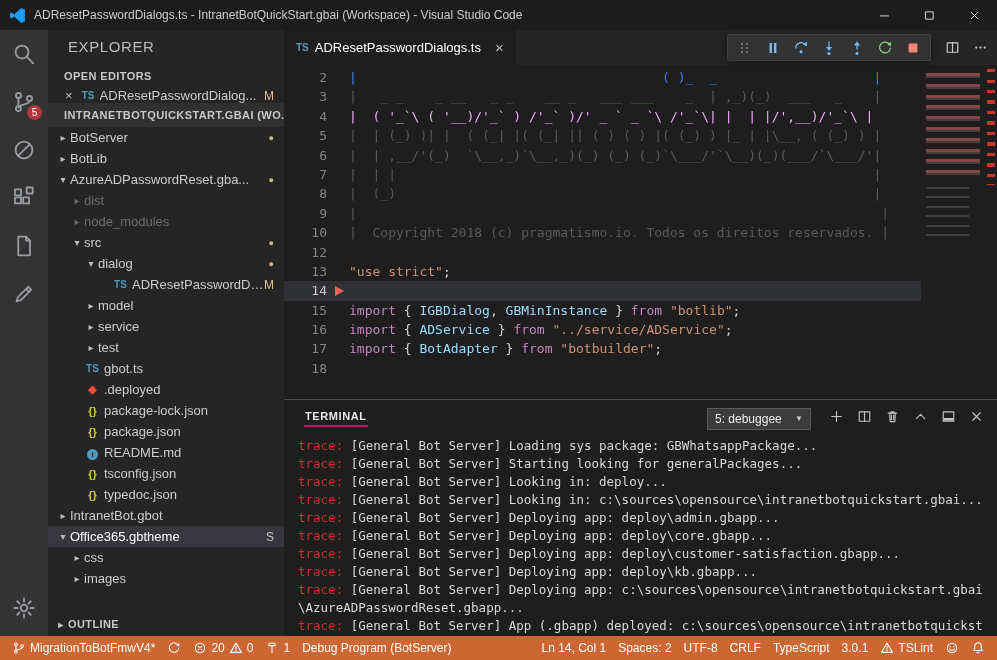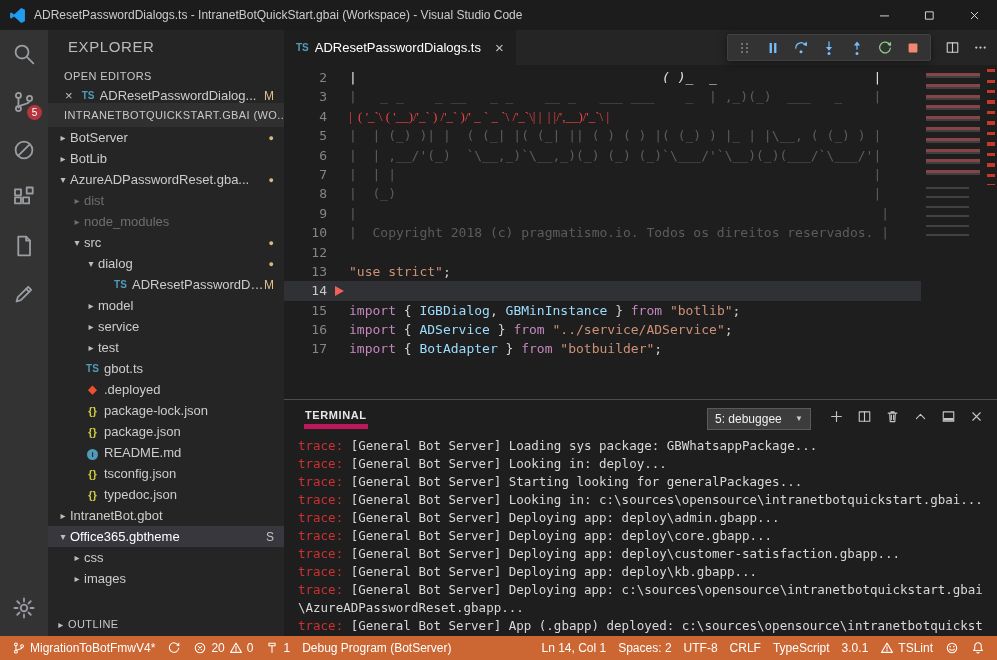--- a/index.html
+++ b/index.html
@@ -26,21 +26,21 @@
   .ab-bottom{margin-top:auto;margin-bottom:4px}
   .ab-item{width:48px;height:48px;display:flex;align-items:center;justify-content:center;
     position:relative;color:#9a9da2}
   .ab-item .ic{width:24px;height:24px}
   .ab-badge{position:absolute;right:6px;bottom:6px;min-width:15px;height:15px;border-radius:8px;
     color:#fff;font-size:10px;display:flex;align-items:center;justify-content:center;padding:0 3px}
 
   
   .sidebar{flex:0 0 236px;background:#252526;display:flex;flex-direction:column;min-height:0;overflow:hidden}
   .sb-title{flex:0 0 34px;line-height:34px;padding-left:20px;font-size:15px;letter-spacing:.6px;color:#bbbbbb}
-  .sec-h{flex:0 0 24px;display:flex;align-items:center;font-size:11px;font-weight:normal;
+  .sec-h{flex:0 0 24px;display:flex;align-items:center;font-size:11px;font-weight:bold;
     letter-spacing:.4px;color:#c8c8c8;padding-left:16px;white-space:nowrap;overflow:hidden}
   .sec-h.ws{background:rgba(255,255,255,.05)}
   .sec-h.outline{margin-top:auto;flex:0 0 24px;padding-left:6px}
   .oe-item{flex:0 0 22px;display:flex;align-items:center;padding:0 10px 0 17px;color:#cccccc;white-space:nowrap}
   .oe-close{color:#c0c0c0;margin-right:7px;font-size:13px}
   #tree{flex:0 0 auto}
   .row{height:21px;display:flex;align-items:center;padding-right:10px;color:#cccccc;white-space:nowrap;overflow:hidden}
   .row.sel{background:#37373d;color:#fff}
   .row.dim .lbl,.row.dim .twisty{color:#6e6e6e}
   .twisty{flex:0 0 14px;font-size:10px;color:#bdbdbd;text-align:center}
@@ -86,21 +86,21 @@
   .minimap::after{content:"";position:absolute;top:122px;left:5px;right:16px;height:56px;
     background:repeating-linear-gradient(to bottom,rgba(170,170,170,.25) 0 2px,transparent 2px 9.4px)}
   .ruler{position:absolute;top:0;right:0;bottom:0;width:12px;background:#1e1e1e}
   .ruler::before{content:"";position:absolute;top:4px;left:2px;right:2px;height:116px;
     background:repeating-linear-gradient(to bottom,rgba(229,60,45,.85) 0 3px,transparent 3px 10.5px)}
 
   
   .panel{flex:0 0 237px;border-top:1px solid #4d4d4d;display:flex;flex-direction:column;background:#1e1e1e;min-height:0}
   .panel-h{flex:0 0 33px;display:flex;align-items:center;padding:0 8px 0 20px}
   .panel-tab{font-size:11px;font-weight:bold;letter-spacing:.6px;color:#e7e7e7;
-    border-bottom:5px solid #be185d;padding:4px 1px 3px}
+    border-bottom:2px solid #be185d;padding:4px 1px 3px}
   .panel-actions{margin-left:auto;display:flex;align-items:flex-end;color:#c5c5c5}
   .term-select{height:22px;background:#3c3c3c;border:1px solid #5a5a5a;color:#f0f0f0;font-size:12px;
     display:flex;align-items:center;padding:0 7px;margin-right:12px;min-width:104px}
   .sel-arrow{font-size:8px;margin-left:auto;padding-left:12px;color:#cccccc}
   .pa-group{display:flex;align-items:center;gap:2px}
   .pa-btn{width:26px;height:26px;display:flex;align-items:center;justify-content:center}
   .pa-btn .ic{width:15px;height:15px}
   .terminal{flex:1;overflow:hidden;padding:4px 14px 0;font-family:"DejaVu Sans Mono",monospace;
     font-size:12.5px;line-height:18px;color:#d8d8d8}
   .tl{white-space:pre-wrap;word-break:break-all;min-height:18px}
@@ -399,35 +399,36 @@
                 <circle class="f" cx="3.5" cy="8" r="1.2"></circle>
                 <circle class="f" cx="8" cy="8" r="1.2"></circle>
                 <circle class="f" cx="12.5" cy="8" r="1.2"></circle>
               </svg>
             </div>
           </div>
       </div>
 
       <div class="editor">
         <div id="code">
-            <div class="cl"><span class="ln">2</span><span class="lc"><span style="color: #e5e5e5; font-style: italic;">|                                       ( )_  _                    |</span></span></div>
+            <div class="cl"><span class="ln">2</span><span class="lc"><span style="color: #3b82f6;">|                                       ( )_  _                    |</span></span></div>
             <div class="cl"><span class="ln">3</span><span class="lc"><span style="color: rgb(92, 92, 92);">|   _ _    _ __   _ _    __ _   ___ ___    _  | ,_)(_)  ___   _    |</span></span></div>
-            <div class="cl"><span class="ln">4</span><span class="lc"><span style="color: #ef4444; font-family: Liberation Serif, serif;">|  ( '_`\ ( '__)/'_` ) /'_` )/' _ ` _ `\ /'_`\| |  | |/',__)/'_`\ |</span></span></div>
+            <div class="cl"><span class="ln">4</span><span class="lc"><span style="color: #f0abfc;">|  ( '_`\ ( '__)/'_` ) /'_` )/' _ ` _ `\ /'_`\| |  | |/',__)/'_`\ |</span></span></div>
             <div class="cl"><span class="ln">5</span><span class="lc"><span style="color: rgb(92, 92, 92);">|  | (_) )| |  ( (_| |( (_| || ( ) ( ) |( (_) ) |_ | |\__, ( (_) ) |</span></span></div>
             <div class="cl"><span class="ln">6</span><span class="lc"><span style="color: rgb(92, 92, 92);">|  | ,__/'(_)  `\__,_)`\__,_)(_) (_) (_)`\___/'`\__)(_)(___/`\___/'|</span></span></div>
             <div class="cl"><span class="ln">7</span><span class="lc"><span style="color: rgb(92, 92, 92);">|  | |                                                             |</span></span></div>
             <div class="cl"><span class="ln">8</span><span class="lc"><span style="color: rgb(92, 92, 92);">|  (_)                                                             |</span></span></div>
             <div class="cl"><span class="ln">9</span><span class="lc"><span style="color: rgb(92, 92, 92);">|                                                                   |</span></span></div>
             <div class="cl"><span class="ln">10</span><span class="lc"><span style="color: rgb(92, 92, 92);">|  Copyright 2018 (c) pragmatismo.io. Todos os direitos reservados. |</span></span></div>
             <div class="cl"><span class="ln">12</span><span class="lc"></span></div>
             <div class="cl"><span class="ln">13</span><span class="lc"><span style="color: rgb(206, 145, 120);">"use strict"</span><span style="color: rgb(212, 212, 212);">;</span></span></div>
             <div class="cl cur"><span class="ln">14<span class="dbg-arrow"></span></span><span class="lc"></span></div>
             <div class="cl"><span class="ln">15</span><span class="lc"><span style="color: rgb(197, 134, 192);">import</span><span style="color: rgb(212, 212, 212);"> { </span><span style="color: rgb(156, 220, 254);">IGBDialog</span><span style="color: rgb(212, 212, 212);">, </span><span style="color: rgb(156, 220, 254);">GBMinInstance</span><span style="color: rgb(212, 212, 212);"> } </span><span style="color: rgb(197, 134, 192);">from</span><span style="color: rgb(212, 212, 212);"> </span><span style="color: rgb(206, 145, 120);">"botlib"</span><span style="color: rgb(212, 212, 212);">;</span></span></div>
             <div class="cl"><span class="ln">16</span><span class="lc"><span style="color: rgb(197, 134, 192);">import</span><span style="color: rgb(212, 212, 212);"> { </span><span style="color: rgb(156, 220, 254);">ADService</span><span style="color: rgb(212, 212, 212);"> } </span><span style="color: rgb(197, 134, 192);">from</span><span style="color: rgb(212, 212, 212);"> </span><span style="color: rgb(206, 145, 120);">"../service/ADService"</span><span style="color: rgb(212, 212, 212);">;</span></span></div>
             <div class="cl"><span class="ln">17</span><span class="lc"><span style="color: rgb(197, 134, 192);">import</span><span style="color: rgb(212, 212, 212);"> { </span><span style="color: rgb(156, 220, 254);">BotAdapter</span><span style="color: rgb(212, 212, 212);"> } </span><span style="color: rgb(197, 134, 192);">from</span><span style="color: rgb(212, 212, 212);"> </span><span style="color: rgb(206, 145, 120);">"botbuilder"</span><span style="color: rgb(212, 212, 212);">;</span></span></div>
+            <div class="cl"><span class="ln">18</span><span class="lc"></span></div>
           </div>
         <div class="minimap"></div>
         <div class="ruler"></div>
       </div>
 
       <div class="panel">
         <div class="panel-h">
           <span class="panel-tab">TERMINAL</span>
           <div class="panel-actions">
             <div class="term-select">
@@ -465,22 +466,22 @@
                 <div class="pa-btn">
                   <svg class="ic" viewBox="0 0 16 16">
                     <path class="s" d="M4 4l8 8M12 4l-8 8"></path>
                   </svg>
                 </div>
               </div>
           </div>
         </div>
         <div class="terminal" id="terminal">
             <div class="tl"><span style="color: rgb(205, 49, 49);">trace:</span> [General Bot Server] Loading sys package: GBWhatsappPackage...</div>
+            <div class="tl"><span style="color: rgb(205, 49, 49);">trace:</span> [General Bot Server] Starting looking for generalPackages...</div>
             <div class="tl"><span style="color: rgb(205, 49, 49);">trace:</span> [General Bot Server] Looking in: deploy...</div>
-            <div class="tl"><span style="color: rgb(205, 49, 49);">trace:</span> [General Bot Server] Starting looking for generalPackages...</div>
             <div class="tl"><span style="color: rgb(205, 49, 49);">trace:</span> [General Bot Server] Looking in: c:\sources\opensource\intranetbotquickstart.gbai...</div>
             <div class="tl"><span style="color: rgb(205, 49, 49);">trace:</span> [General Bot Server] Deploying app: deploy\admin.gbapp...</div>
             <div class="tl"><span style="color: rgb(205, 49, 49);">trace:</span> [General Bot Server] Deploying app: deploy\core.gbapp...</div>
             <div class="tl"><span style="color: rgb(205, 49, 49);">trace:</span> [General Bot Server] Deploying app: deploy\customer-satisfaction.gbapp...</div>
             <div class="tl"><span style="color: rgb(205, 49, 49);">trace:</span> [General Bot Server] Deploying app: deploy\kb.gbapp...</div>
             <div class="tl"><span style="color: rgb(205, 49, 49);">trace:</span> [General Bot Server] Deploying app: c:\sources\opensource\intranetbotquickstart.gbai\AzureADPasswordReset.gbapp...</div>
             <div class="tl"><span style="color: rgb(205, 49, 49);">trace:</span> [General Bot Server] App (.gbapp) deployed: c:\sources\opensource\intranetbotquickstart.g</div>
           </div>
       </div>
     </div>

